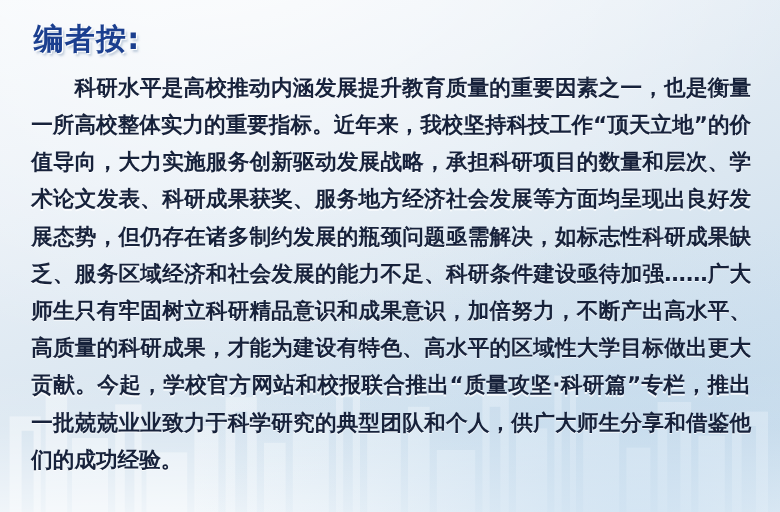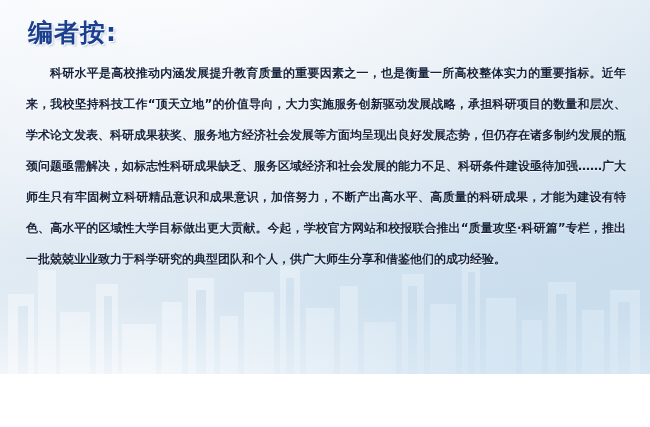--- a/index.html
+++ b/index.html
@@ -8,21 +8,21 @@
   }
   body {
     width: 650px;
     height: 427px;
     overflow: hidden;
     font-family: "DejaVu Sans", sans-serif;
   }
   #page {
     position: relative;
     width: 650px;
-    height: 374px;
+    height: 427px;
     background: linear-gradient(160deg, #f2f6fa 0%, #e8eff6 28%, #dbe7f1 55%, #cfe0ee 75%, #c3d8e9 100%);
     overflow: hidden;
     box-sizing: border-box;
   }
   
   #page::before {
     content: "";
     position: absolute;
     left: -10%;
     top: -40%;
@@ -69,21 +69,21 @@
     font-weight: bold;
     font-size: 25px;
     letter-spacing: 1px;
     color: #1b3f8f;
     text-shadow: 1px 1px 0 #ffffff, 2px 2px 2px rgba(90,120,160,0.35);
     margin: 0 0 10px 2px;
     line-height: 1.2;
   }
   .body-text {
     font-family: "DejaVu Sans", sans-serif;
-    font-size: 12px;
+    font-size: 18px;
     font-weight: bold;
     line-height: 31px;
     color: #17223b;
     text-align: justify;
     text-justify: inter-ideograph;
     text-indent: 2em;
     margin: 0;
     text-shadow: 0 1px 0 rgba(255,255,255,0.75);
     width: 600px;
   }

